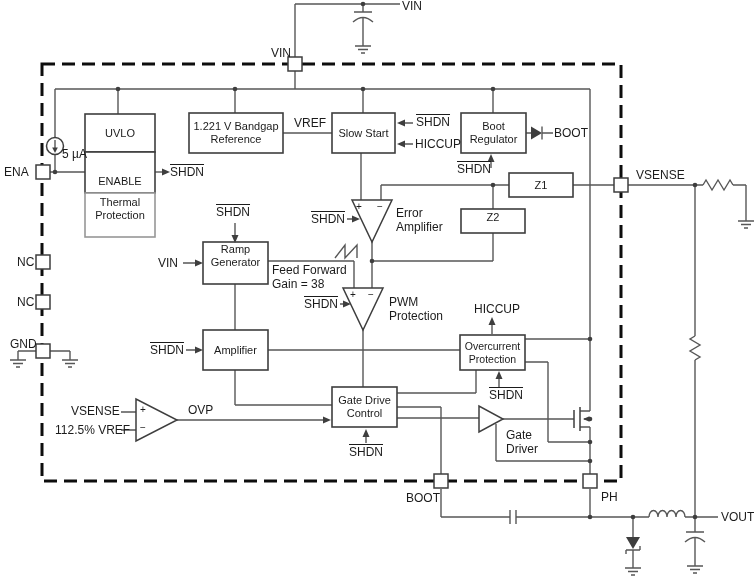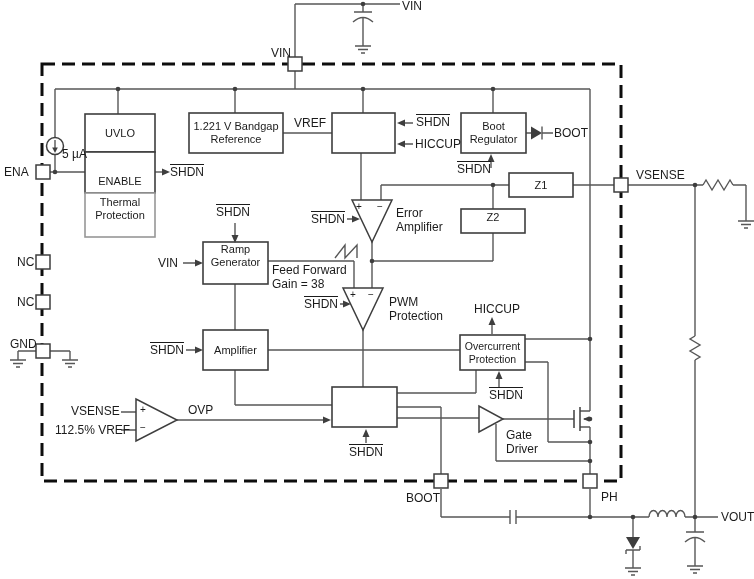--- a/index.html
+++ b/index.html
@@ -147,29 +147,32 @@
     <rect class="pin" x="583" y="474" width="14" height="14"></rect>
   </g>
 </svg>
 
 <div class="box-label" style="left:85px;top:114px;width:70px;height:38px">UVLO</div>
 <div class="box-label" style="left:85px;top:152px;width:70px;height:59px">ENABLE</div>
 <div class="box-label" style="left:85px;top:193px;width:70px;height:32px">Thermal
 Protection</div>
 <div class="box-label" style="left:189px;top:113px;width:94px;height:40px">1.221 V Bandgap
 Reference</div>
+<div class="box-label" style="left:332px;top:113px;width:63px;height:40px">Slow Start</div>
 <div class="box-label" style="left:461px;top:113px;width:65px;height:40px">Boot
 Regulator</div>
 <div class="box-label" style="left:509px;top:173px;width:64px;height:24px">Z1</div>
 <div class="box-label" style="left:461px;top:209px;width:64px;height:16px">Z2</div>
 <div class="box-label" style="left:203px;top:242px;width:65px;height:28px">Ramp
 Generator</div>
 <div class="box-label" style="left:203px;top:330px;width:65px;height:40px">Amplifier</div>
 <div class="box-label" style="left:460px;top:335px;width:65px;height:35px;font-size:10.5px">Overcurrent
 Protection</div>
+<div class="box-label" style="left:332px;top:387px;width:65px;height:40px">Gate Drive
+Control</div>
 
 <div class="lbl" style="left:402px;top:-1px">VIN</div>
 <div class="lbl" style="left:271px;top:46px">VIN</div>
 <div class="lbl" style="left:4px;top:165px">ENA</div>
 <div class="lbl" style="left:62px;top:147px">5 µA</div>
 <div class="lbl ovl" style="left:170px;top:165px">SHDN</div>
 <div class="lbl" style="left:294px;top:116px">VREF</div>
 <div class="lbl ovl" style="left:416px;top:115px">SHDN</div>
 <div class="lbl" style="left:415px;top:137px">HICCUP</div>
 <div class="lbl" style="left:554px;top:126px">BOOT</div>

